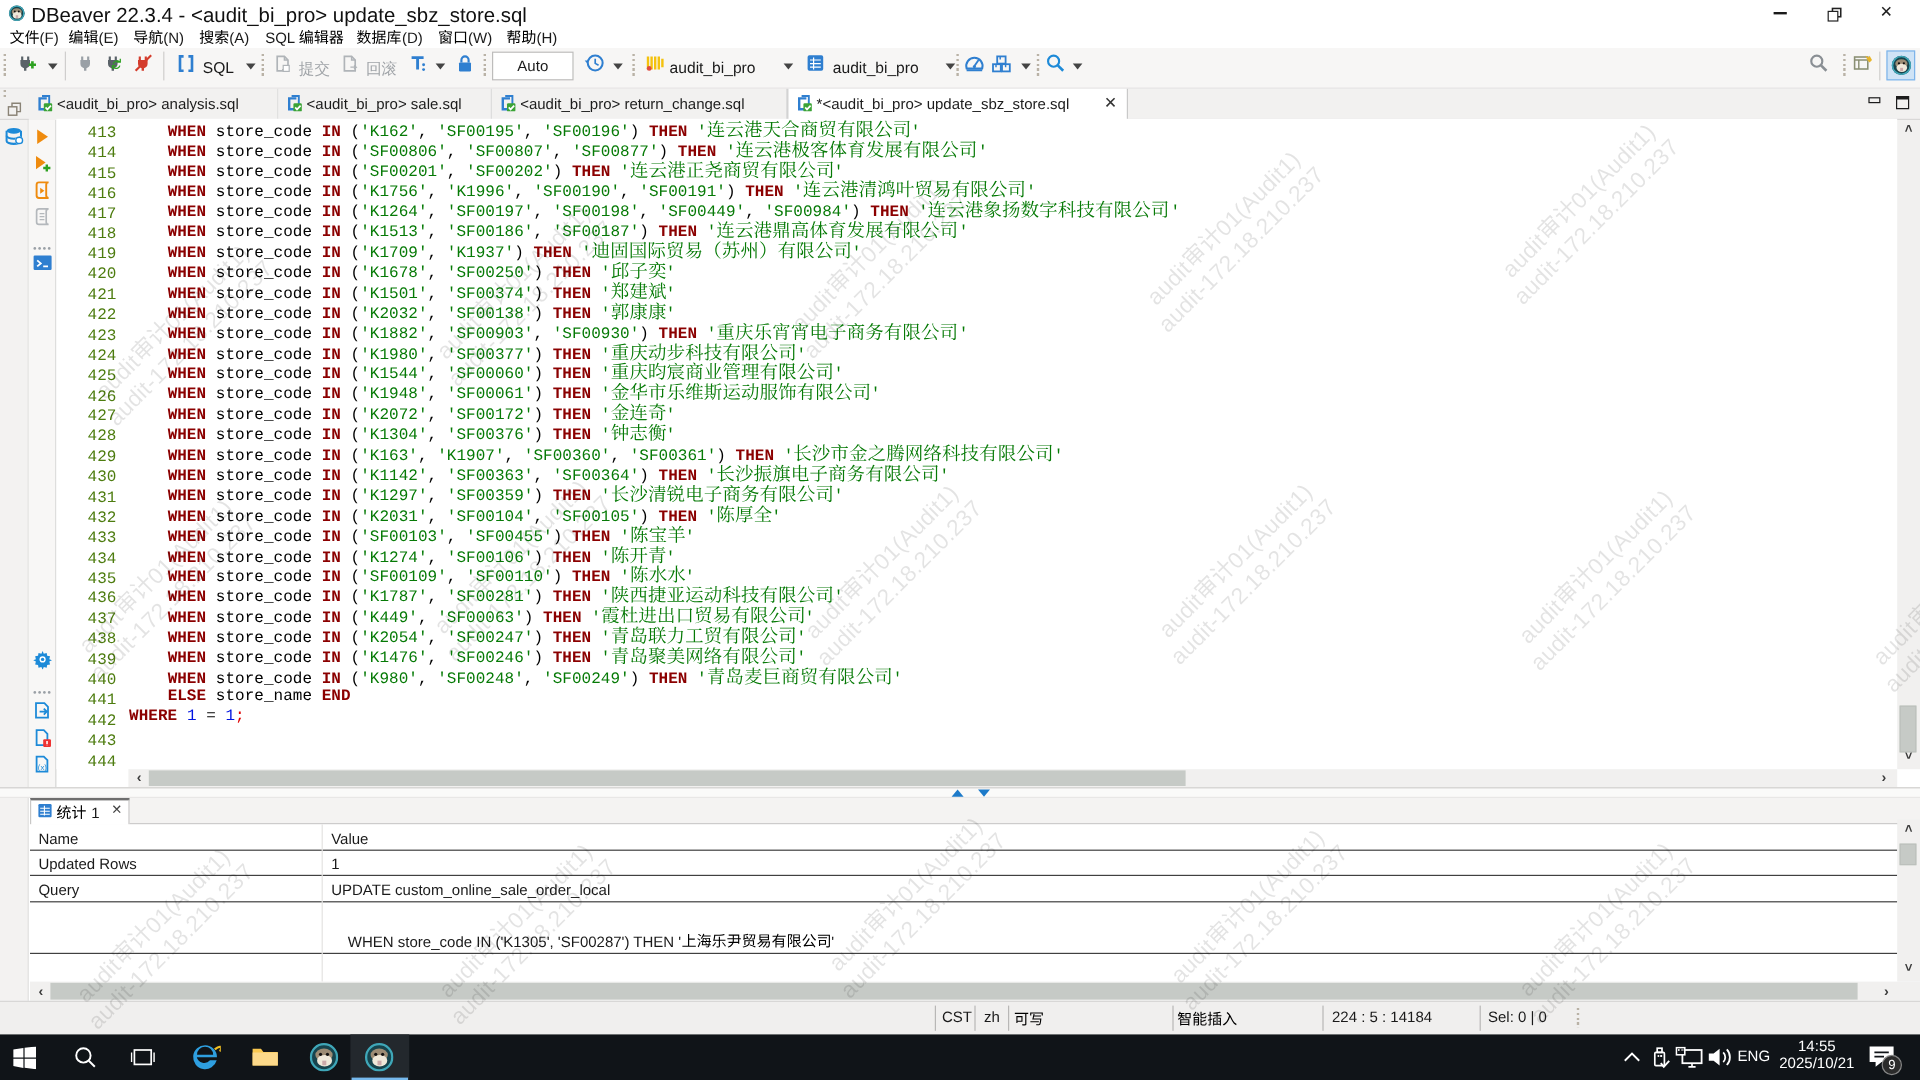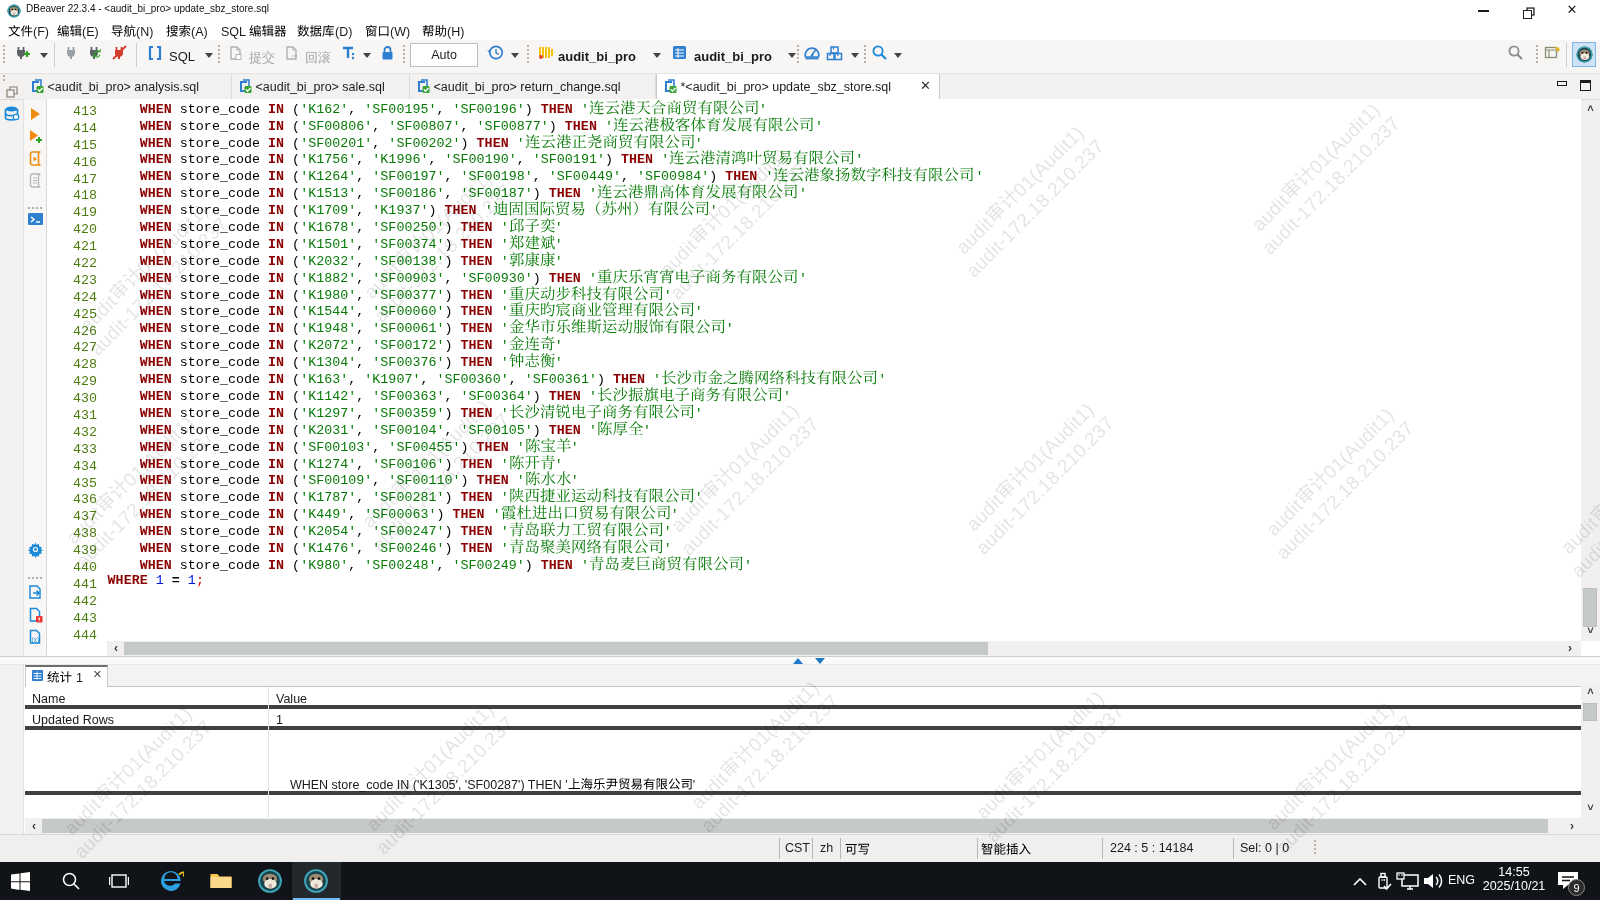--- a/index.html
+++ b/index.html
@@ -1,21 +1,21 @@
 <!DOCTYPE html>
 <html><head><meta charset="utf-8"><title>DBeaver</title><style>
 *{margin:0;padding:0;box-sizing:border-box}
 html,body{width:1600px;height:900px;overflow:hidden}
 body{font-family:"Liberation Sans",sans-serif;background:#fff;position:relative;color:#1a1a1a}
 .abs{position:absolute}
 svg{display:inline-block}
 .cjk{overflow:visible}
 
 #title{left:0;top:0;width:1600px;height:22px;background:#fff}
-#title .txt{position:absolute;left:26px;top:3px;font-size:10px;color:#101010}
+#title .txt{position:absolute;left:26px;top:3px;font-size:17px;color:#101010}
 .winbtn{position:absolute;top:0;width:46px;height:22px;text-align:center;color:#222}
 
 #menu{left:0;top:22px;width:1600px;height:18px;background:#fff;font-size:12.5px}
 .mi{position:absolute;top:1px;white-space:pre}
 
 #tbar{left:0;top:40px;width:1600px;height:34px;background:#f7f6f5;border-bottom:1px solid #e3e2e1}
 .ti{position:absolute;top:0}
 .dd{position:absolute;width:0;height:0;border:4px solid transparent;border-top:5px solid #444;top:7px}
 .grip{position:absolute;top:5px;width:2px;height:20px;background-image:repeating-linear-gradient(#b9b2a6 0 2px,transparent 2px 4px)}
 .tsep{position:absolute;top:3px;width:1px;height:24px;background:#cfcecd}
@@ -32,32 +32,32 @@
 #editor{left:47px;top:99px;width:1534px;height:542px;background:#fff;overflow:hidden}
 #gutter{position:absolute;left:0;top:5px;width:50px;text-align:right;color:#4d7c0f}
 #code,#gutter{font-family:"Liberation Mono",monospace;font-size:13.33px;letter-spacing:.022px;white-space:pre}
 #code{position:absolute;left:60.6px;top:0.8px;color:#000}
 .ln{height:16.9px;line-height:16.9px}
 .k{color:#8b0000;font-weight:bold}
 .s{color:#067a06}
 .s svg{fill:#067a06}
 .n{color:#0013e0}
 .sc{color:#df0000}
-b{font-weight:bold}
+b{font-weight:normal}
 
 .sb{background:#f1f0ef}
 .sbthumb{position:absolute;background:#c6cac6;border:1px solid #bcc0bc}
 .arr{position:absolute;color:#3c3c3c;font-weight:bold;font-family:"Liberation Sans";text-align:center}
 
 #sash{left:0;top:656px;width:1600px;height:9px;background:#fafaf9;border-top:1px solid #cfcecd;border-bottom:1px solid #e8e7e6}
 #rtabs{left:25px;top:665px;width:1575px;height:22px;background:#f4f3f2}
 #rtab{position:absolute;left:0;top:0;width:83px;height:22px;background:#fff;border:1px solid #c8c7c6;border-top:2px solid #6e6e6e;border-bottom:none;font-size:12.5px;padding:2px 0 0 5px}
 #rtabline{position:absolute;left:83px;right:0;bottom:0;height:1px;background:#c4c3c2}
 #rtable{left:25px;top:687px;width:1556px;height:131px;background:#fff;font-size:12.5px;color:#1a1a1a}
-.trow{position:absolute;left:0;width:100%;height:21.5px;border-bottom:4px solid #404040;line-height:21.5px;padding-top:1.5px;white-space:pre}
+.trow{position:absolute;left:0;width:100%;height:21.5px;border-bottom:1px solid #404040;line-height:21.5px;padding-top:1.5px;white-space:pre}
 .tc2{position:absolute;left:251px}
 #coldiv{position:absolute;left:243px;top:0;width:1px;height:131px;background:#e4e3e2}
 
 #status{left:0;top:834px;width:1600px;height:28px;background:#f0efee;border-top:1px solid #d8d7d6;font-size:12.5px}
 .stc{position:absolute;top:6px;white-space:pre}
 .stsep{position:absolute;top:3px;width:1px;height:21px;background:#b8b7b6}
 
 #task{left:0;top:862px;width:1600px;height:38px;background:#101418;color:#fff}
 .tki{position:absolute;top:0;height:38px}
 
@@ -758,21 +758,21 @@
             <use href="#s89" transform="translate(0.0 13.2) scale(0.01540 -0.01540)"></use>
             <use href="#s100" transform="translate(15.5 13.2) scale(0.01540 -0.01540)"></use>
             <use href="#s106" transform="translate(31.0 13.2) scale(0.01540 -0.01540)"></use>
             <use href="#s107" transform="translate(46.5 13.2) scale(0.01540 -0.01540)"></use>
             <use href="#s5" transform="translate(62.0 13.2) scale(0.01540 -0.01540)"></use>
             <use href="#s6" transform="translate(77.5 13.2) scale(0.01540 -0.01540)"></use>
             <use href="#s7" transform="translate(93.0 13.2) scale(0.01540 -0.01540)"></use>
             <use href="#s8" transform="translate(108.5 13.2) scale(0.01540 -0.01540)"></use>
             <use href="#s9" transform="translate(124.0 13.2) scale(0.01540 -0.01540)"></use>
             <use href="#s10" transform="translate(139.5 13.2) scale(0.01540 -0.01540)"></use>
-          </svg>'</span></div><div class="ln"><span class="k">WHERE</span> <span class="n">1</span> <b>=</b> <span class="n">1</span><span class="sc">;</span></div></div>
+          </svg>'</span></div><div class="ln">    <span class="k">ELSE</span> store_name <span class="k">END</span></div><div class="ln"><span class="k">WHERE</span> <span class="n">1</span> <b>=</b> <span class="n">1</span><span class="sc">;</span></div></div>
   </div>
 <div class="abs sb" style="left:1581px;top:100px;width:19px;height:541px">
     <span class="arr" style="left:3px;top:2px;font-size:11px;width:13px">˄︎</span>
     <span class="arr" style="left:3px;top:524px;font-size:11px;width:13px">˅︎</span>
     <span class="sbthumb" style="left:2px;top:488px;width:14px;height:39px"></span>
   </div>
 <div class="abs sb" style="left:107px;top:641px;width:1474px;height:15px">
     <span class="arr" style="left:2px;top:0px;font-size:12px;width:14px">‹</span>
     <span class="arr" style="left:1456px;top:0px;font-size:12px;width:14px">›</span>
     <span class="sbthumb" style="left:17px;top:1px;width:864px;height:13px;border:none"></span>
@@ -787,20 +787,21 @@
         <path d="M2.5 4.5h8M2.5 7h8M2.5 9.5h8M6 2.5v8" stroke="#fff" stroke-width="0.9"></path>
       </svg> <svg class="cjk" style="width:25px;height:16px;vertical-align:-3.2px" viewBox="0 0 25 16">
         <use href="#n124" transform="translate(0.0 12.6) scale(0.01250 -0.01250)"></use>
         <use href="#n125" transform="translate(12.5 12.6) scale(0.01250 -0.01250)"></use>
       </svg> 1 <span style="position:absolute;right:5px;top:1px;font-size:11px;color:#444">✕</span></span>
     <span id="rtabline"></span>
   </div>
 <div class="abs" id="rtable">
     <div class="trow" style="top:0px"><span style="position:absolute;left:7px">Name</span><span class="tc2">Value</span></div>
     <div class="trow" style="top:21.5px"><span style="position:absolute;left:7px">Updated Rows</span><span class="tc2">1</span></div>
+    <div class="trow" style="top:43.0px"><span style="position:absolute;left:7px">Query</span><span class="tc2">UPDATE custom_online_sale_order_local</span></div>
     <div class="trow" style="top:86.0px"><span style="position:absolute;left:7px"></span><span class="tc2">    WHEN store_code IN ('K1305', 'SF00287') THEN '<svg class="cjk" style="width:125px;height:16px;vertical-align:-3.2px" viewBox="0 0 125 16">
           <use href="#n126" transform="translate(0.0 12.6) scale(0.01250 -0.01250)"></use>
           <use href="#n127" transform="translate(12.5 12.6) scale(0.01250 -0.01250)"></use>
           <use href="#n128" transform="translate(25.0 12.6) scale(0.01250 -0.01250)"></use>
           <use href="#n129" transform="translate(37.5 12.6) scale(0.01250 -0.01250)"></use>
           <use href="#n130" transform="translate(50.0 12.6) scale(0.01250 -0.01250)"></use>
           <use href="#n131" transform="translate(62.5 12.6) scale(0.01250 -0.01250)"></use>
           <use href="#n132" transform="translate(75.0 12.6) scale(0.01250 -0.01250)"></use>
           <use href="#n133" transform="translate(87.5 12.6) scale(0.01250 -0.01250)"></use>
           <use href="#n134" transform="translate(100.0 12.6) scale(0.01250 -0.01250)"></use>

